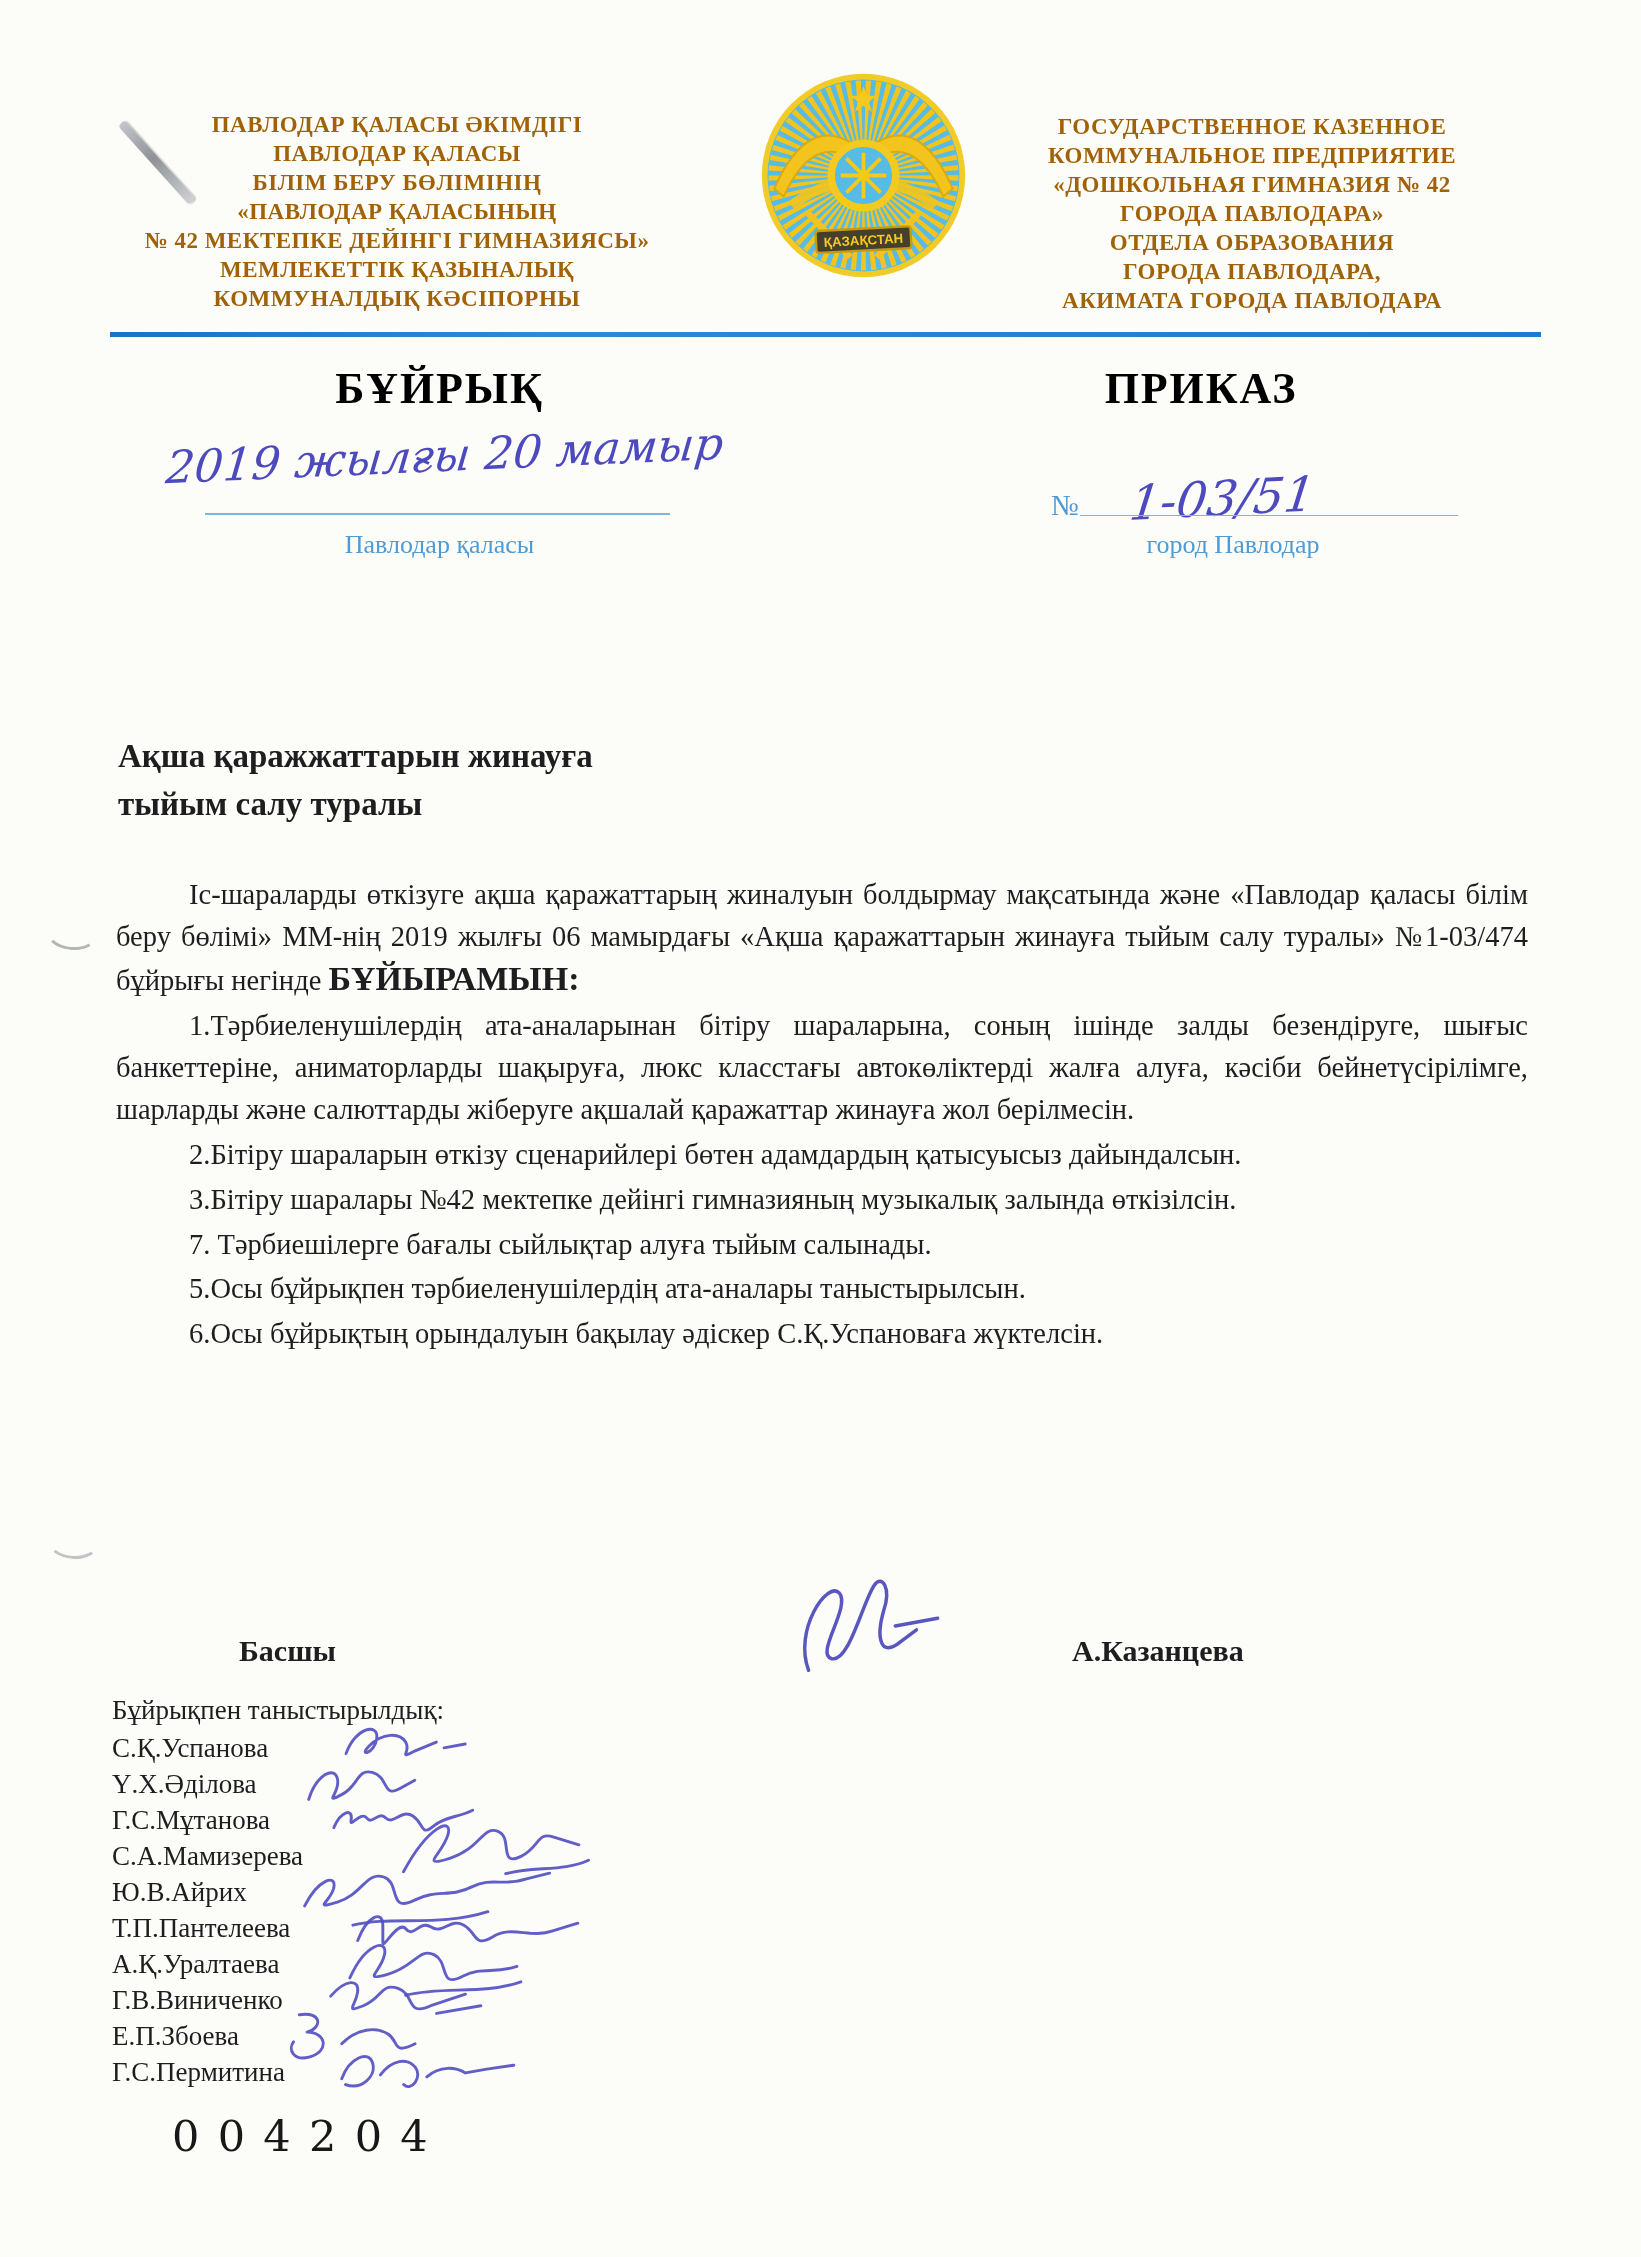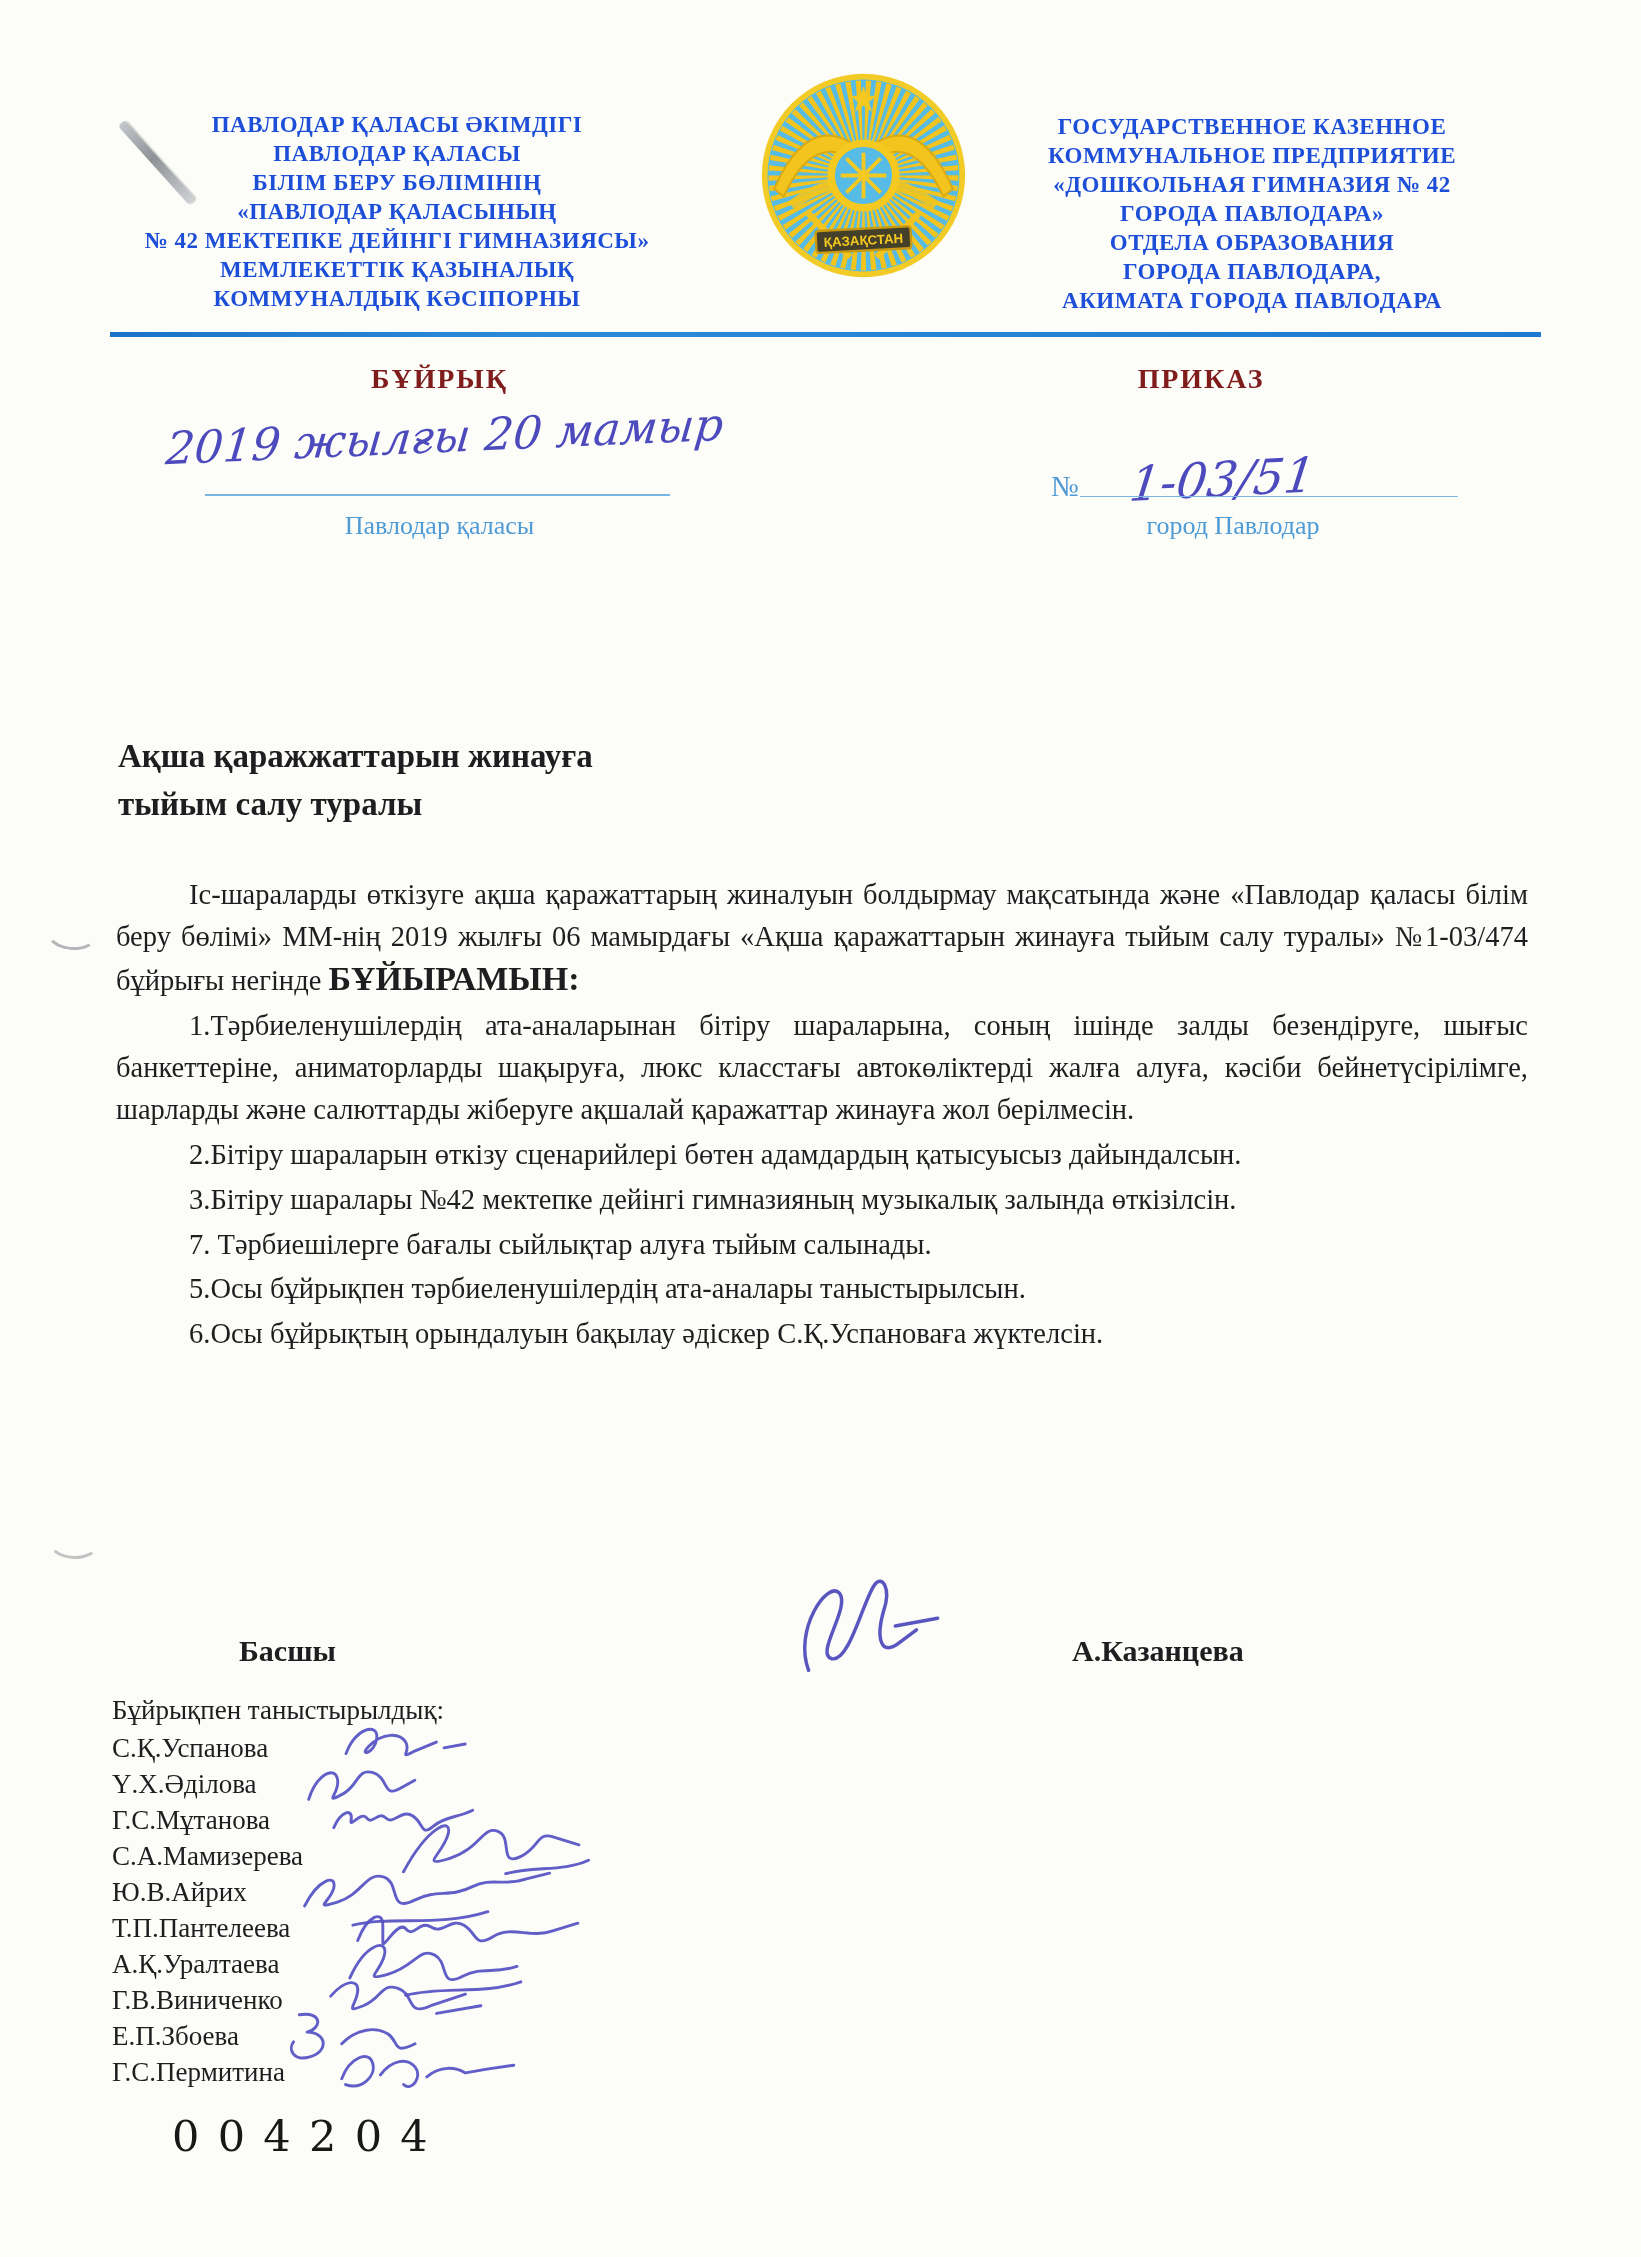--- a/index.html
+++ b/index.html
@@ -12,31 +12,31 @@
   .staple{position:absolute;left:118px;top:126px;width:8.7px;height:106px;
     background:linear-gradient(180deg,#c3c6ca,#8e9296 45%,#cfd1d4);
     transform:rotate(-42deg);transform-origin:top left;border-radius:3.9px;
     box-shadow:1px 1px 1.9px rgba(0,0,0,.28);}
   .curl{position:absolute;width:46px;height:29px;border:3.9px solid transparent;
     border-bottom-color:#9ba0a4;border-radius:50%;opacity:.75;}
   .curl1{left:46px;top:915px;transform:rotate(6deg);}
   .curl2{left:48px;top:1524px;transform:rotate(3deg);opacity:.6;}
   
   .org{position:absolute;text-align:center;font-weight:bold;
-    color:#1d4ed8;font-size:23px;line-height:29px;letter-spacing:0.5px;}
+    color:#a16207;font-size:23px;line-height:29px;letter-spacing:0.5px;}
   .org-left{left:124px;top:110px;width:546px;}
   .org-right{left:979px;top:112px;width:546px;}
   .emblem{position:absolute;left:759px;top:71px;width:209px;height:209px;}
   .divider{position:absolute;left:110px;top:332px;width:1431px;height:4.8px;
     background:linear-gradient(90deg,#1b72c9,#2d8ad8 30%,#1e79d0);}
   
   .order-col{position:absolute;top:363px;text-align:center;}
   .order-left{left:145px;width:589px;}
   .order-right{left:927px;width:548px;}
-  .order-title{font-size:28px;font-weight:bold;color:#7f1d1d;letter-spacing:1.9px;}
+  .order-title{font-size:44px;font-weight:bold;color:#000000;letter-spacing:1.9px;}
   .hand{font-family:"DejaVu Serif",serif;font-style:italic;color:#4c4abc;}
   .date-wrap{position:relative;height:114px;margin-top:1.9px;}
   .date-hand{position:absolute;left:21px;top:13.5px;font-size:45px;white-space:nowrap;
     transform:rotate(-2.5deg) skewX(-8deg);}
   .date-line{position:absolute;left:60px;right:64px;bottom:15.4px;height:1.9px;background:#79b6e4;}
   .num-wrap{position:relative;height:114px;margin-top:1.9px;}
   .num-label{position:absolute;left:124px;bottom:7.7px;font-size:29px;color:#4f9ad6;}
   .num-line{position:absolute;left:153px;right:17.4px;bottom:13.5px;height:1.9px;background:#79b6e4;}
   .num-hand{position:absolute;left:203px;bottom:3.9px;font-size:48px;white-space:nowrap;
     transform:rotate(-3deg) skewX(-10deg);}

